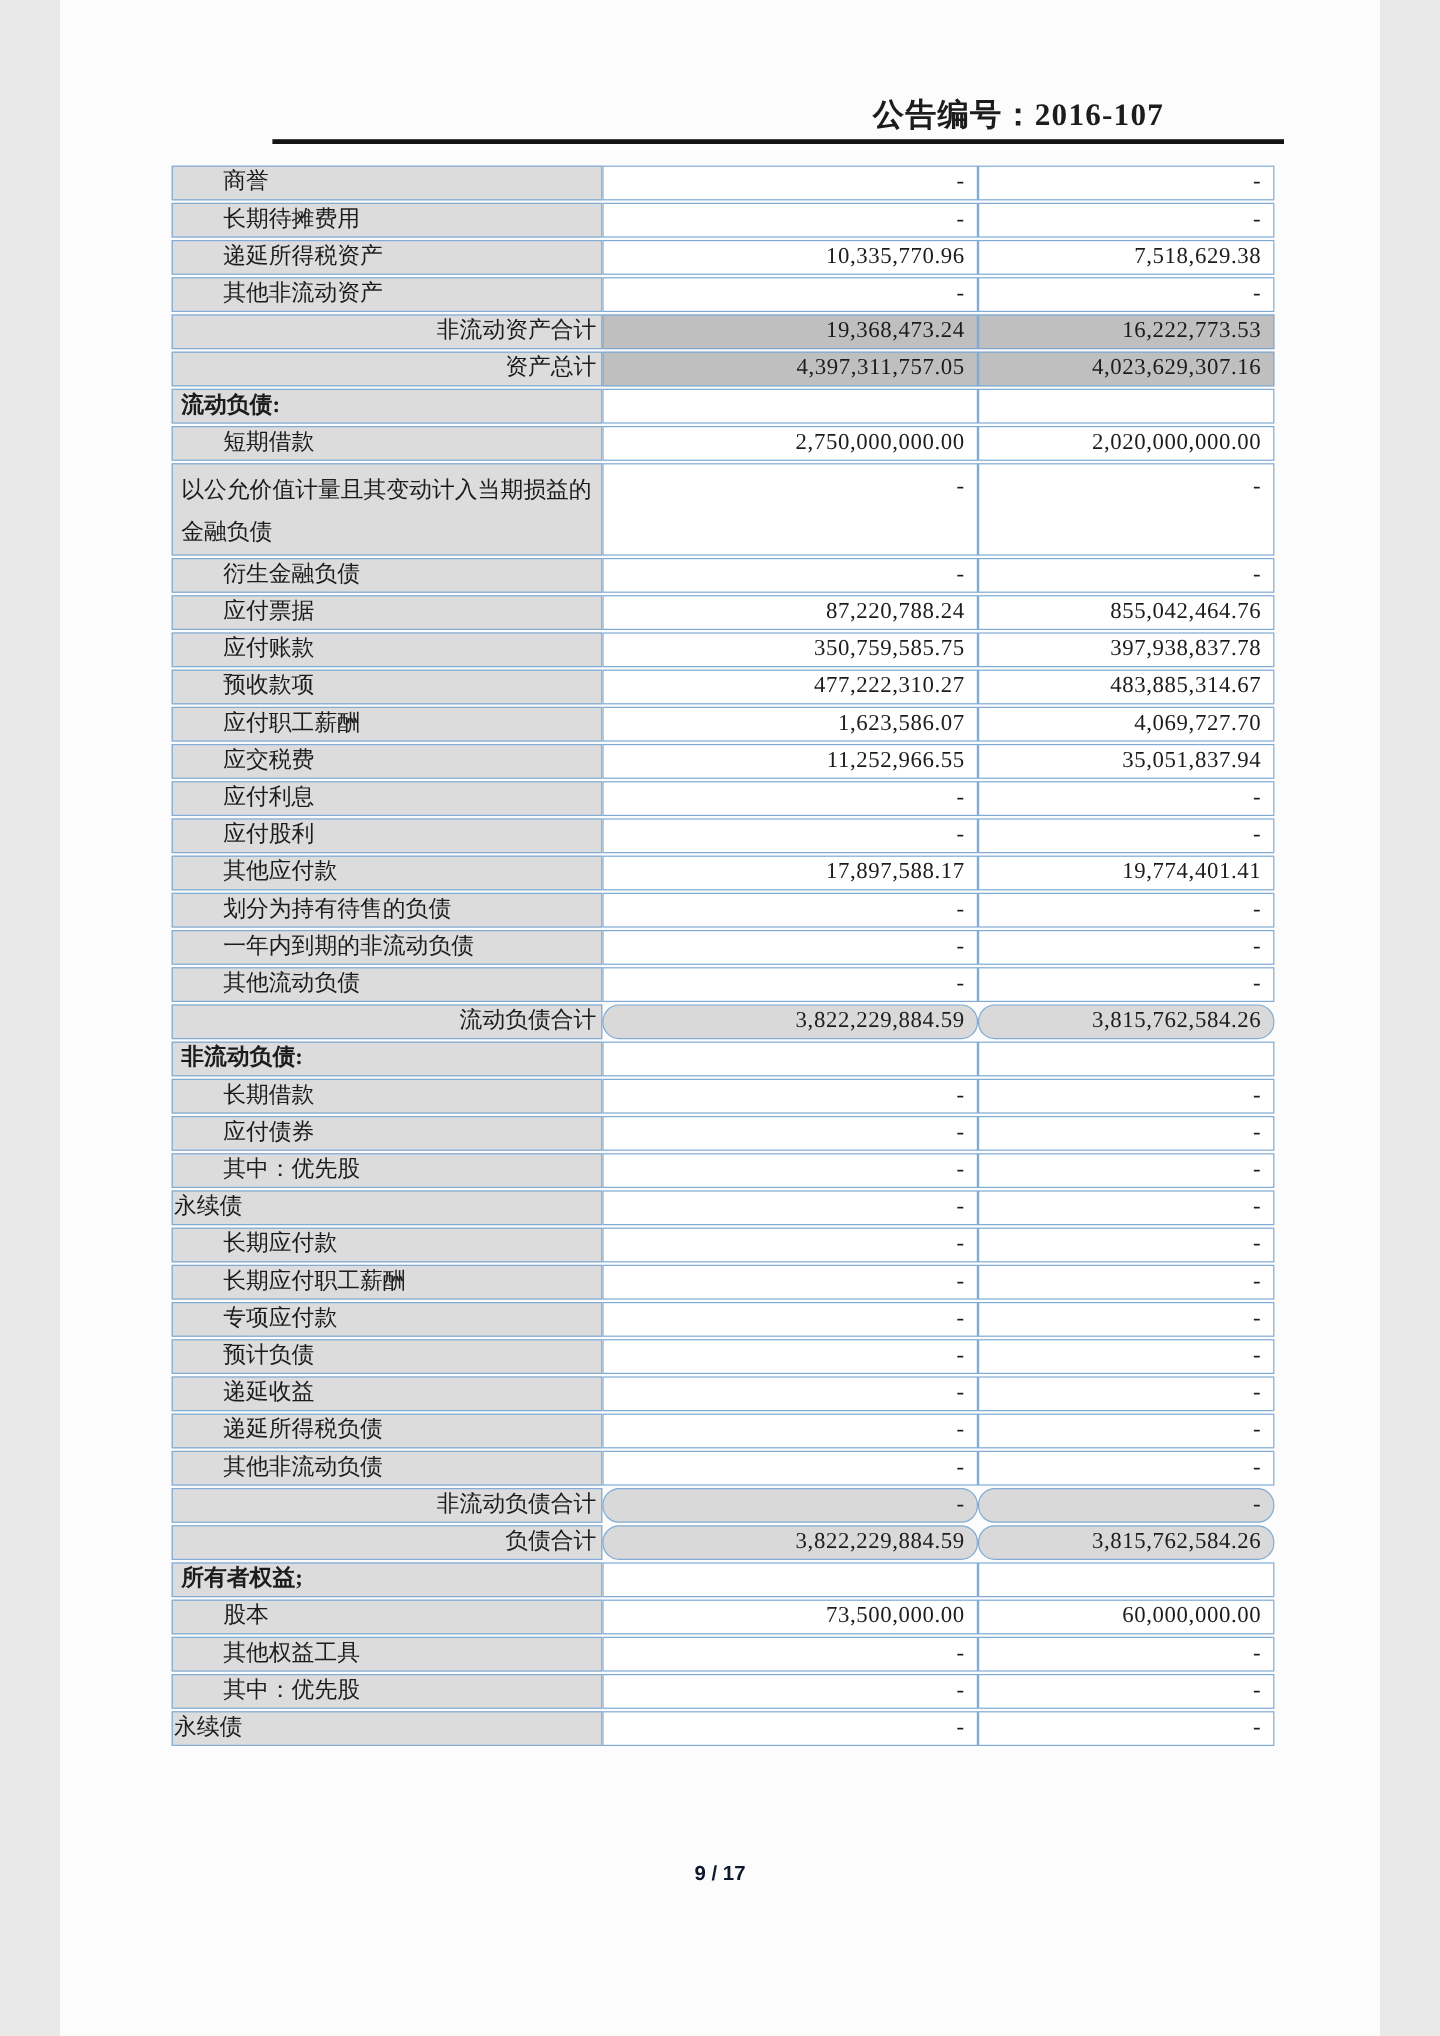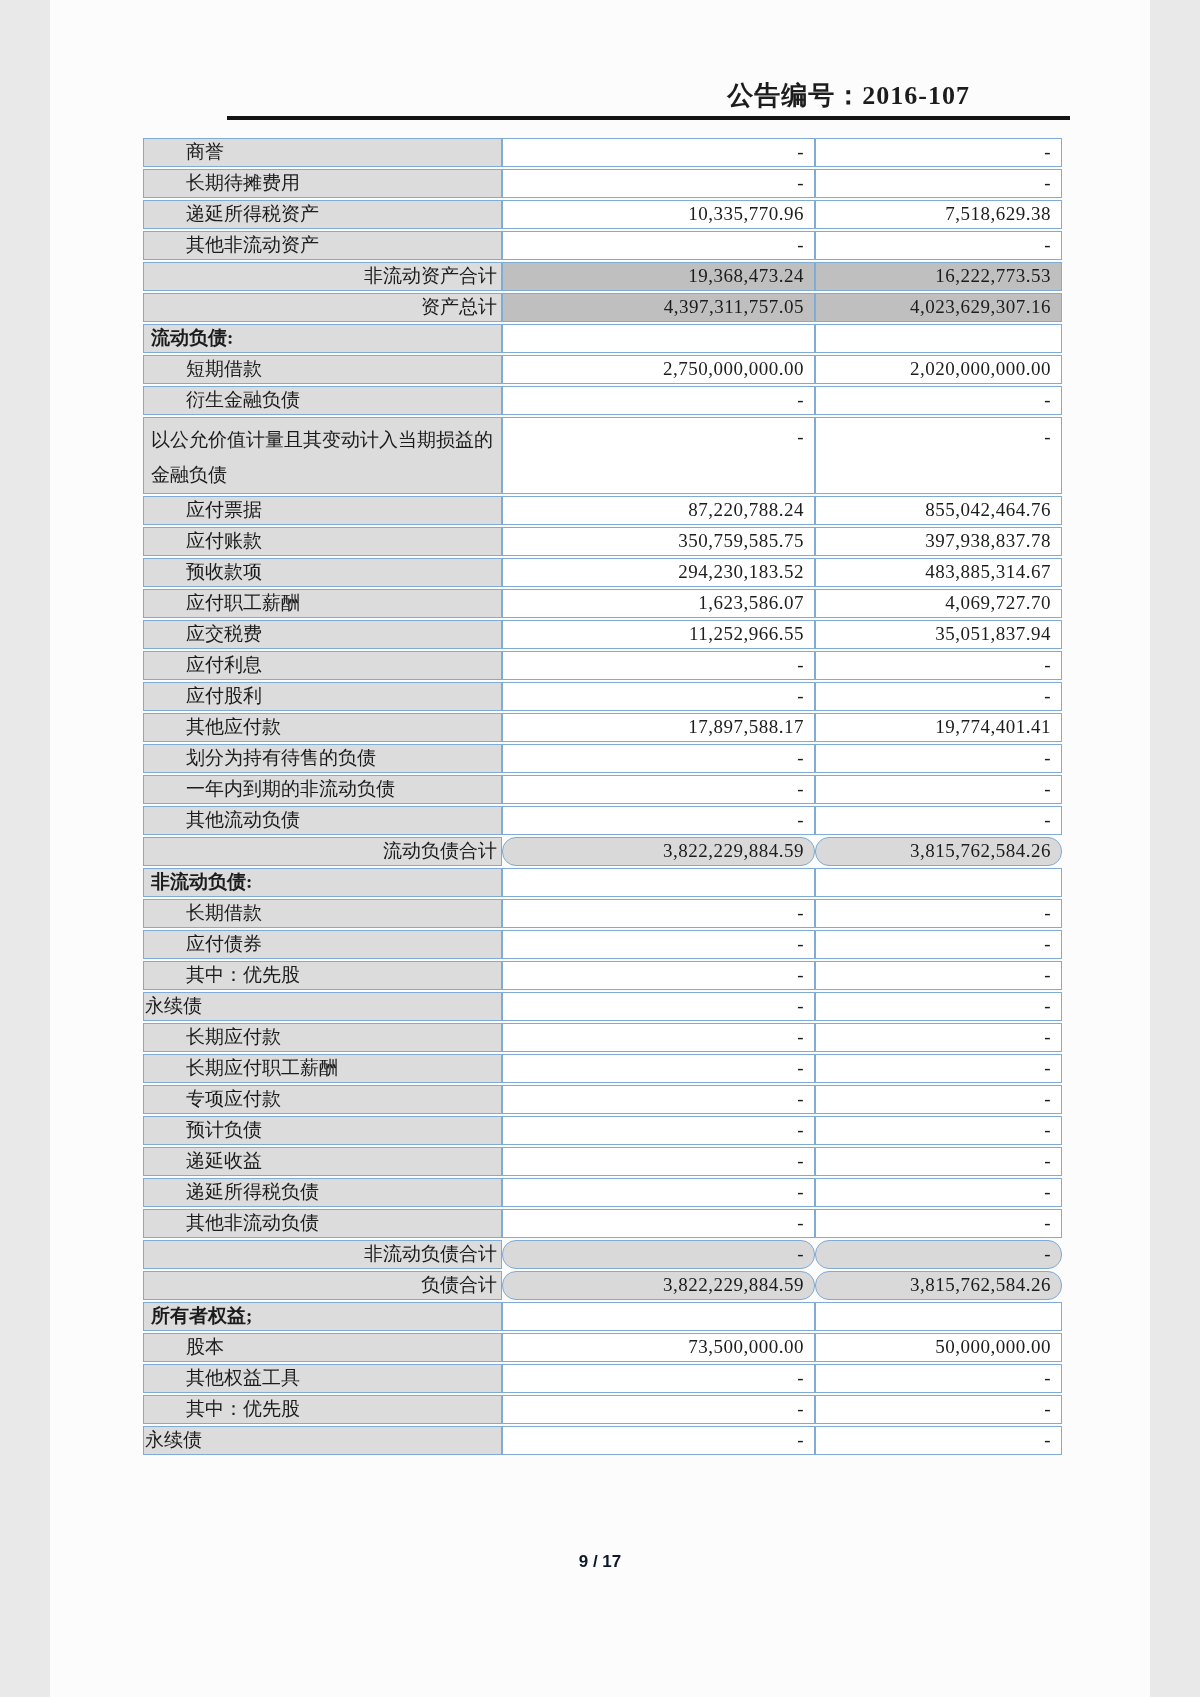--- a/index.html
+++ b/index.html
@@ -139,43 +139,43 @@
         <tr class="row section">
           <td class="label ind-0">流动负债:</td>
           <td class="num"></td>
           <td class="num"></td>
         </tr>
         <tr class="row item">
           <td class="label ind-1">短期借款</td>
           <td class="num">2,750,000,000.00</td>
           <td class="num">2,020,000,000.00</td>
         </tr>
-        <tr class="row item">
-          <td class="label ind-1">衍生金融负债</td>
-          <td class="num">-</td>
-          <td class="num">-</td>
-        </tr>
         <tr class="row item-tall">
           <td class="label ind-0">以公允价值计量且其变动计入当期损益的金融负债</td>
+          <td class="num">-</td>
+          <td class="num">-</td>
+        </tr>
+        <tr class="row item">
+          <td class="label ind-1">衍生金融负债</td>
           <td class="num">-</td>
           <td class="num">-</td>
         </tr>
         <tr class="row item">
           <td class="label ind-1">应付票据</td>
           <td class="num">87,220,788.24</td>
           <td class="num">855,042,464.76</td>
         </tr>
         <tr class="row item">
           <td class="label ind-1">应付账款</td>
           <td class="num">350,759,585.75</td>
           <td class="num">397,938,837.78</td>
         </tr>
         <tr class="row item">
           <td class="label ind-1">预收款项</td>
-          <td class="num">294,230,183.52</td>
+          <td class="num">477,222,310.27</td>
           <td class="num">483,885,314.67</td>
         </tr>
         <tr class="row item">
           <td class="label ind-1">应付职工薪酬</td>
           <td class="num">1,623,586.07</td>
           <td class="num">4,069,727.70</td>
         </tr>
         <tr class="row item">
           <td class="label ind-1">应交税费</td>
           <td class="num">11,252,966.55</td>
@@ -287,21 +287,21 @@
           <td class="num">3,815,762,584.26</td>
         </tr>
         <tr class="row section">
           <td class="label ind-0">所有者权益;</td>
           <td class="num"></td>
           <td class="num"></td>
         </tr>
         <tr class="row item">
           <td class="label ind-1">股本</td>
           <td class="num">73,500,000.00</td>
-          <td class="num">50,000,000.00</td>
+          <td class="num">60,000,000.00</td>
         </tr>
         <tr class="row item">
           <td class="label ind-1">其他权益工具</td>
           <td class="num">-</td>
           <td class="num">-</td>
         </tr>
         <tr class="row item">
           <td class="label ind-1">其中：优先股</td>
           <td class="num">-</td>
           <td class="num">-</td>

